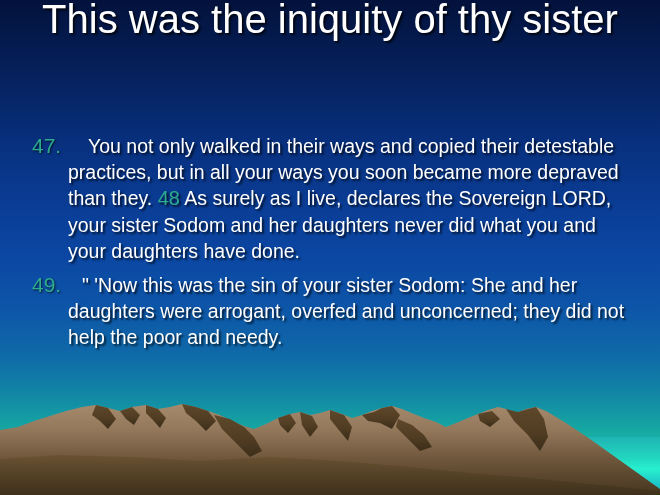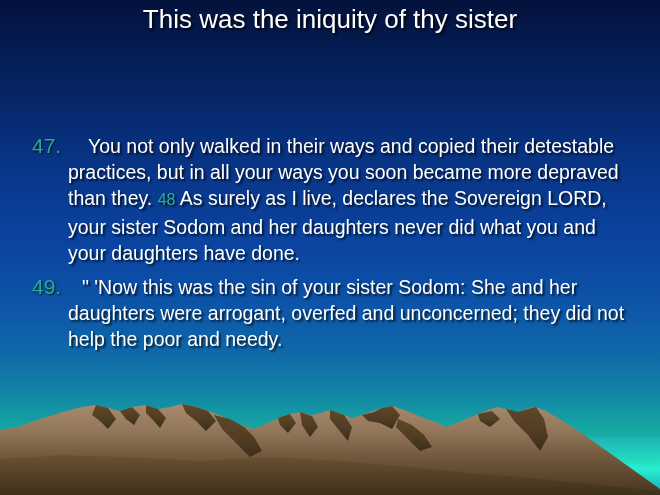--- a/index.html
+++ b/index.html
@@ -41,21 +41,21 @@
   }
 
   
   #title-block {
     position: absolute;
     left: 0;
     top: 1px;
     width: 660px;
     text-align: center;
     color: #ffffff;
-    font-size: 26px;
+    font-size: 40px;
     line-height: 37px;
     letter-spacing: 0px;
     text-shadow: 2px 2px 2px rgba(0,0,0,0.75);
     white-space: nowrap;
   }
   #title-block .tline { display: block; }
 
   
   #body-block {
     position: absolute;
@@ -79,21 +79,21 @@
     top: 5px;
     color: #2eab8c;
     font-size: 21px;
     line-height: 16px;
     text-shadow: 1px 1px 2px rgba(0,0,0,0.7);
   }
   .ptext { display: block; text-indent: 20px; }
   .ptext.noindent { text-indent: 14px; }
   .vinline {
     color: #2eab8c;
-    font-size: 16px;
+    font-size: 20px;
   }
 </style>
 </head>
 <body>
 
 <div id="slide">
 
   <svg id="landscape" viewBox="0 0 660 110" preserveAspectRatio="none" xmlns="http://www.w3.org/2000/svg">
     <defs>
       <linearGradient id="gGlow" x1="0" y1="0" x2="0" y2="1">

